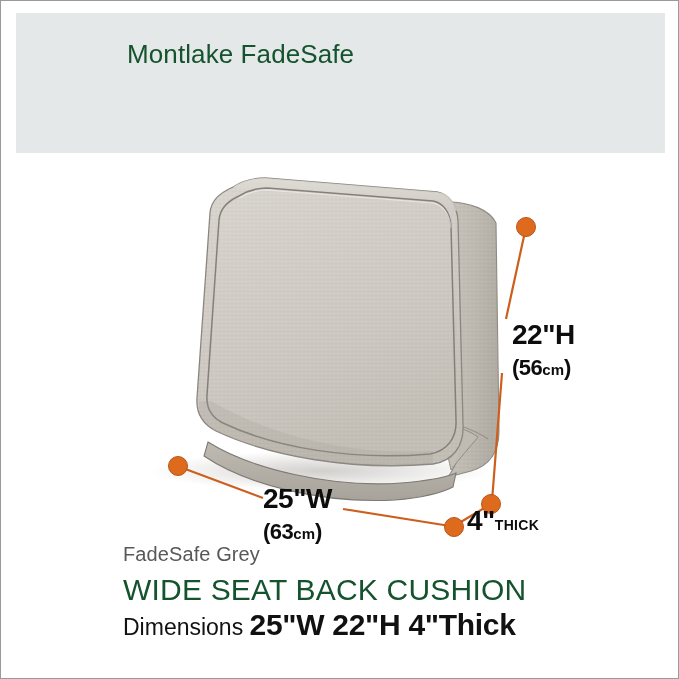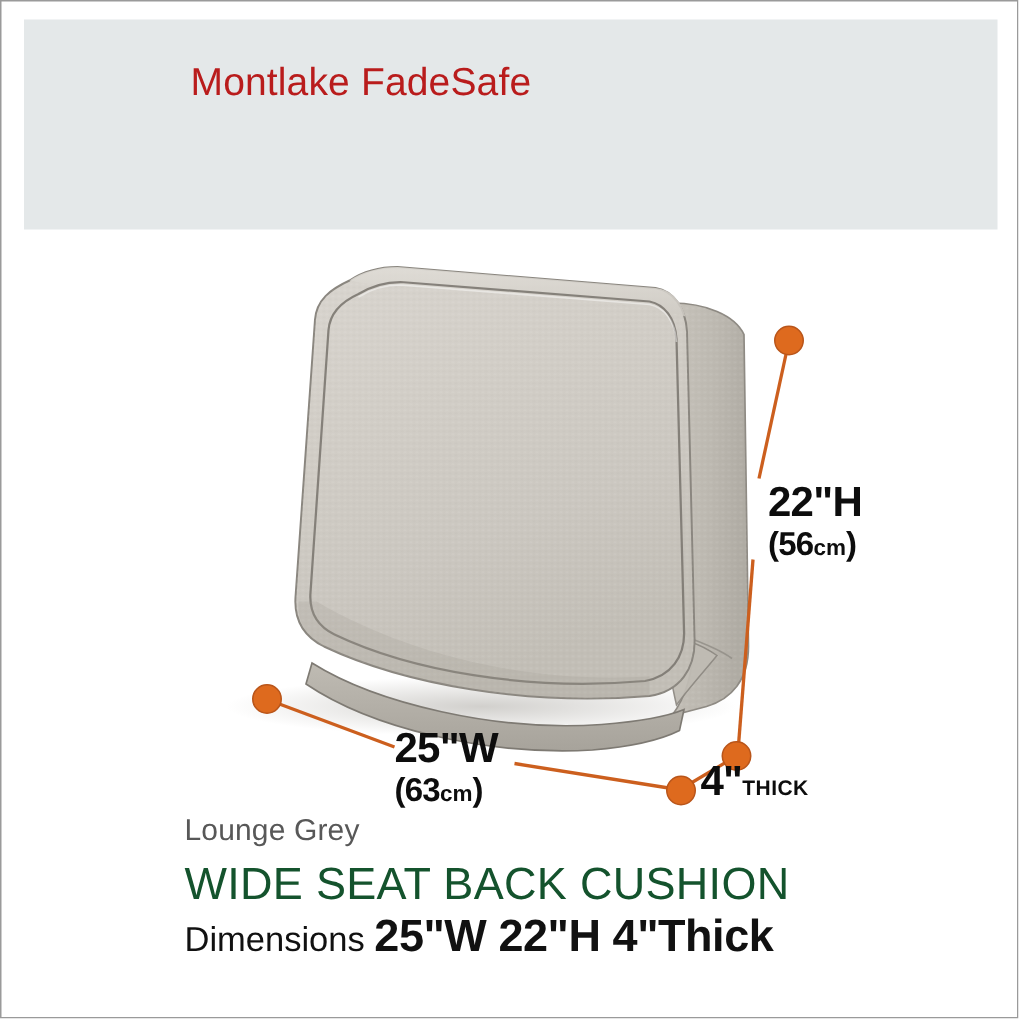--- a/index.html
+++ b/index.html
@@ -28,21 +28,21 @@
     height: 140px;
     background: #e4e8e9;
   }
   #brand-line {
     position: absolute;
     left: 111px;
     top: 26px;
     font-size: 26px;
     font-weight: 400;
     letter-spacing: 0.1px;
-    color: #b91c1c;
+    color: #14532d;
     white-space: nowrap;
   }
   #product-title {
     position: absolute;
     left: 109px;
     top: 58px;
     font-size: 33px;
     line-height: 40px;
     font-weight: 700;
     letter-spacing: -0.2px;
@@ -69,21 +69,21 @@
     white-space: nowrap;
     text-align: center;
   }
   .dim-main {
     font-size: 28px;
     line-height: 30px;
     letter-spacing: -0.5px;
   }
   .dim-sub {
     font-size: 22px;
-    line-height: 26px;
+    line-height: 36px;
     letter-spacing: -0.5px;
   }
   .unit-sm { font-size: 15px; letter-spacing: 0; }
   .thick-sm {
     font-size: 14px;
     letter-spacing: 0.3px;
     font-weight: 700;
     margin-top: 36px;
   }
 
@@ -256,21 +256,21 @@
     </div>
   </div>
 
   <div class="dim-label" id="label-thick">
     <div class="dim-main">
       <span>4"</span><span class="thick-sm">THICK</span>
     </div>
   </div>
 
   <div id="caption">
-    <div id="color-name">Lounge Grey</div>
+    <div id="color-name">FadeSafe Grey</div>
     <div id="cushion-type">WIDE SEAT BACK CUSHION</div>
     <div id="dimension-line">
       <span>Dimensions</span>
       <span class="dim-values">25"W 22"H 4"Thick</span>
     </div>
   </div>
 
 </div>
 
 </body></html>

